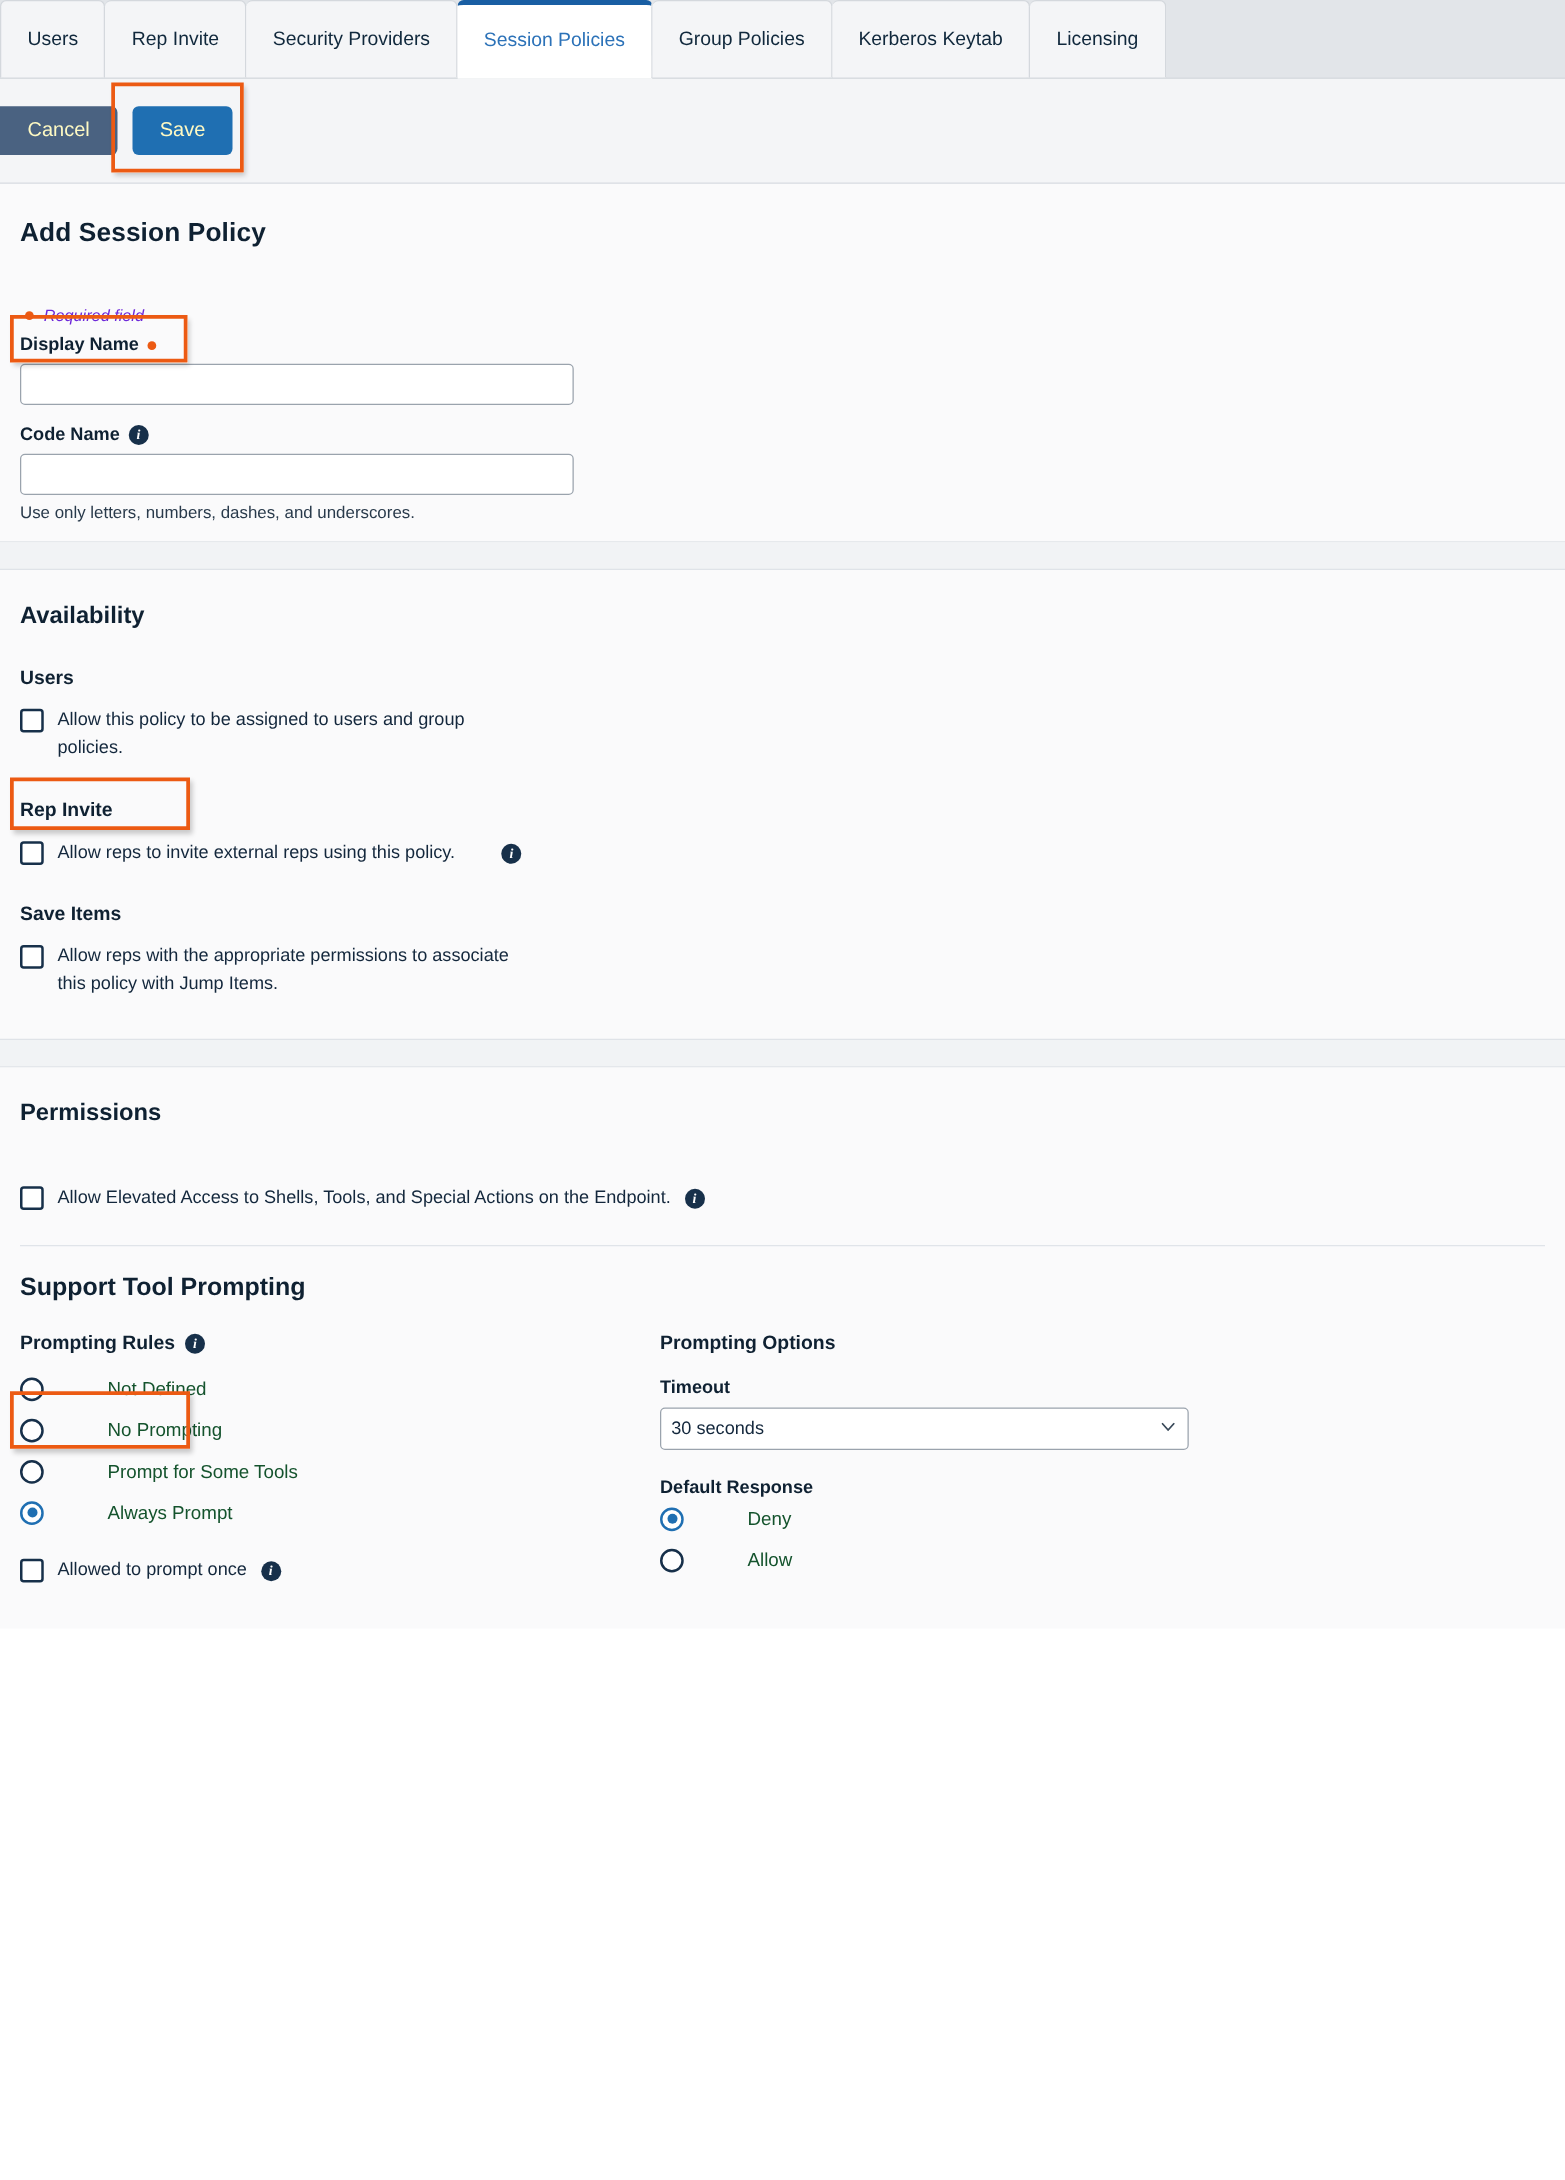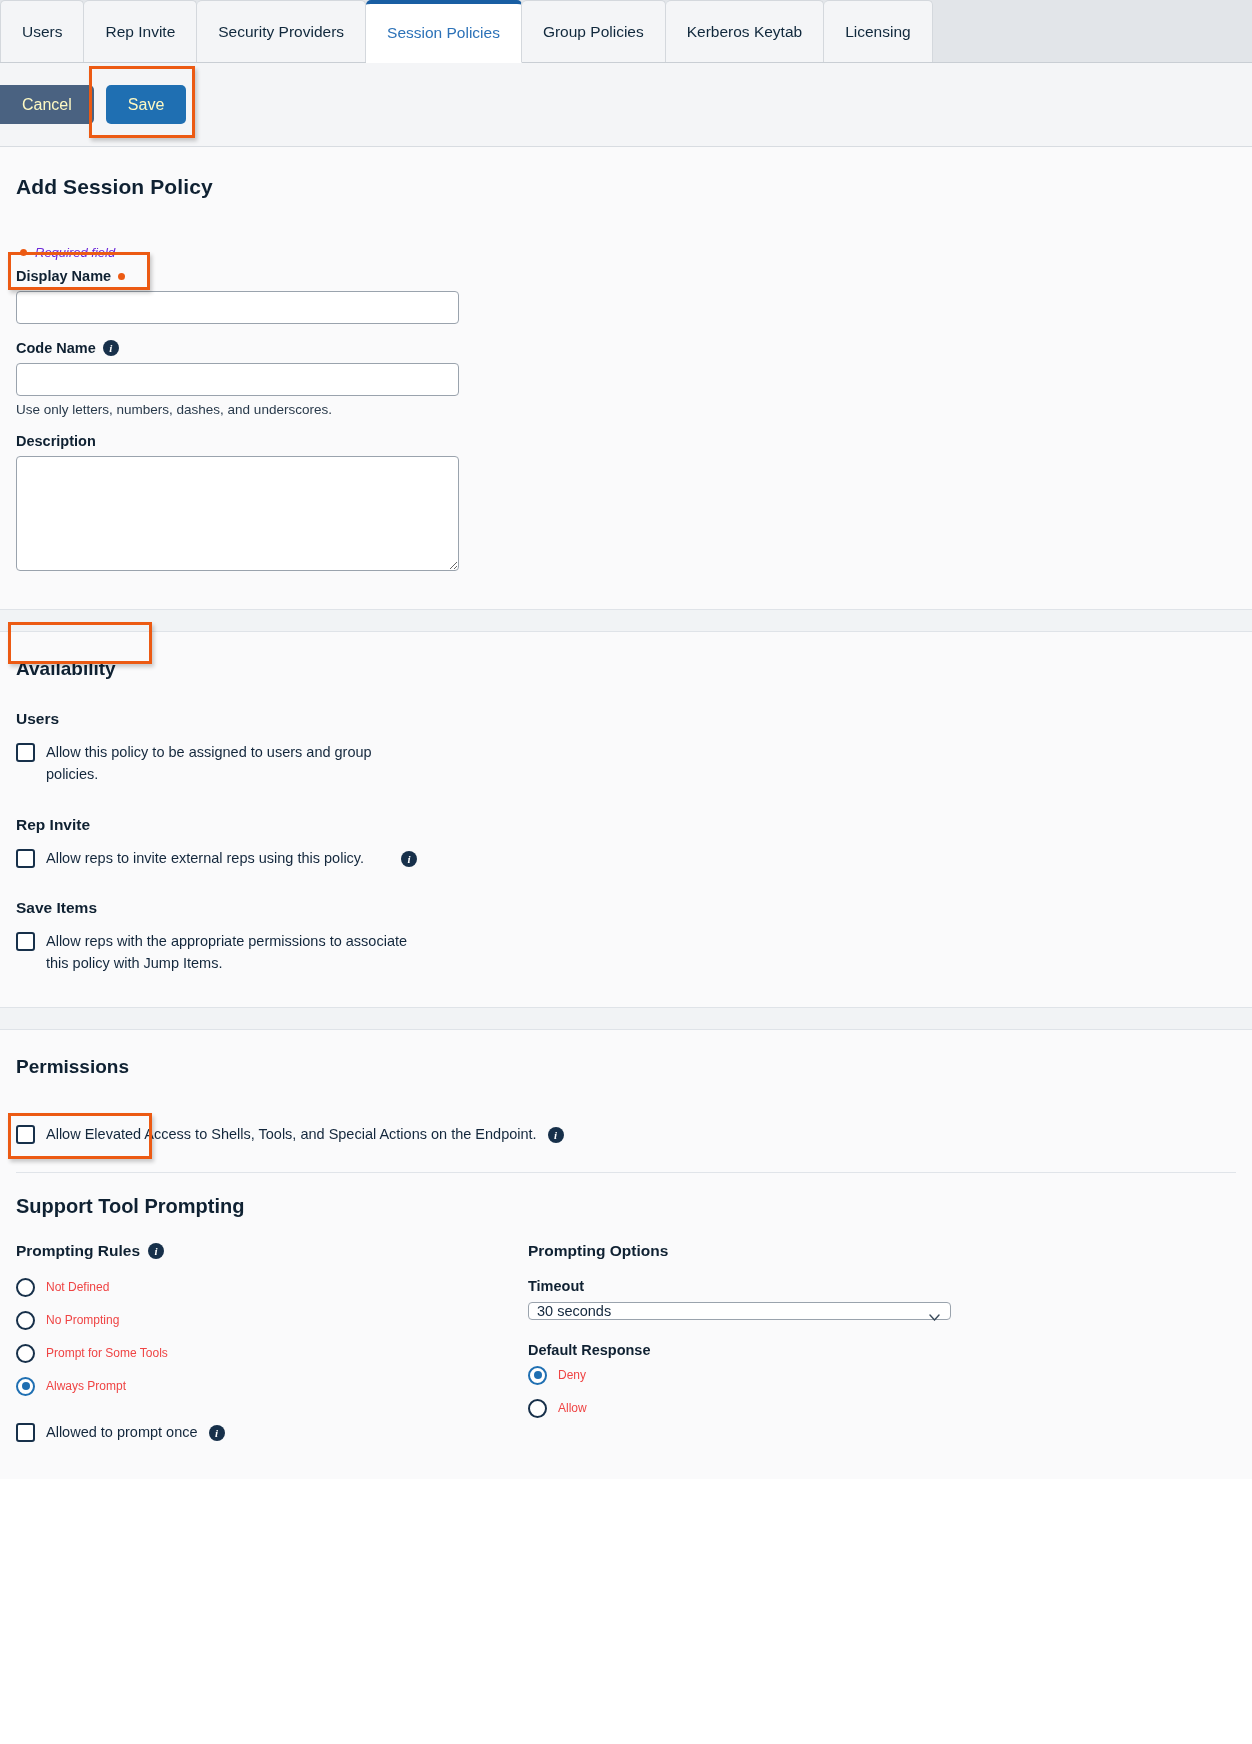--- a/index.html
+++ b/index.html
@@ -211,21 +211,21 @@
   }
   .radio.checked { border-color: #1f6fb2; }
   .radio.checked::after {
     content: "";
     position: absolute;
     left: 3.5px; top: 3.5px;
     width: 8px; height: 8px;
     border-radius: 50%;
     background: #1f6fb2;
   }
-  .radio-label { font-size: 12px; color: #ef4444; }
+  .radio-label { font-size: 15px; color: #14532d; margin-left: 40px; }
 
   .divider { height: 1px; background: #e0e4e9; margin: 26px 0 0 0; }
 
   .two-col {
     display: flex;
     gap: 0;
     margin-top: 0;
   }
   .col-left { width: 512px; }
   .col-right { flex: 1; }
@@ -235,21 +235,21 @@
     font-weight: bold;
     display: flex;
     align-items: center;
     gap: 8px;
     margin-bottom: 18px;
   }
 
   .select-wrap { position: relative; width: 423px; }
   select.dropdown {
     width: 100%;
-    height: 18px;
+    height: 34px;
     border: 1px solid #9aa3ad;
     border-radius: 4px;
     background: #ffffff;
     font-family: "Liberation Sans", sans-serif;
     font-size: 14.5px;
     color: #13273c;
     padding: 0 30px 0 8px;
     appearance: none;
     -webkit-appearance: none;
     cursor: pointer;
@@ -313,26 +313,20 @@
 
   <div class="field-block">
     <label class="fieldlabel">
       <span>Code Name</span>
       <span class="info-icon">i</span>
     </label>
     <input class="textfield" type="text" value="" style="">
     <div class="helptext">Use only letters, numbers, dashes, and underscores.</div>
   </div>
 
-  <div class="field-block" style="padding-bottom:18px;">
-    <label class="fieldlabel">
-      <span>Description</span>
-    </label>
-    <textarea class="textarea" style=""></textarea>
-  </div>
 </div>
 
 <div class="gap"></div>
 
 <div class="panel">
   <h2 class="section-title">Availability</h2>
 
   <h3 class="sub-title">Users</h3>
   <div class="check-row">
     <span class="cbox"></span>

